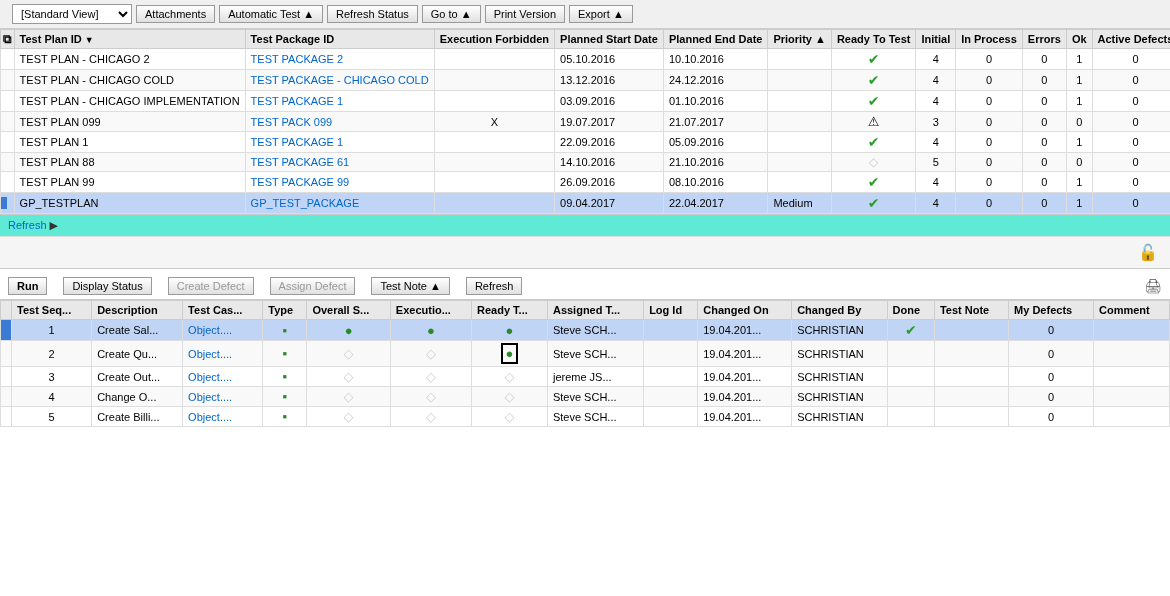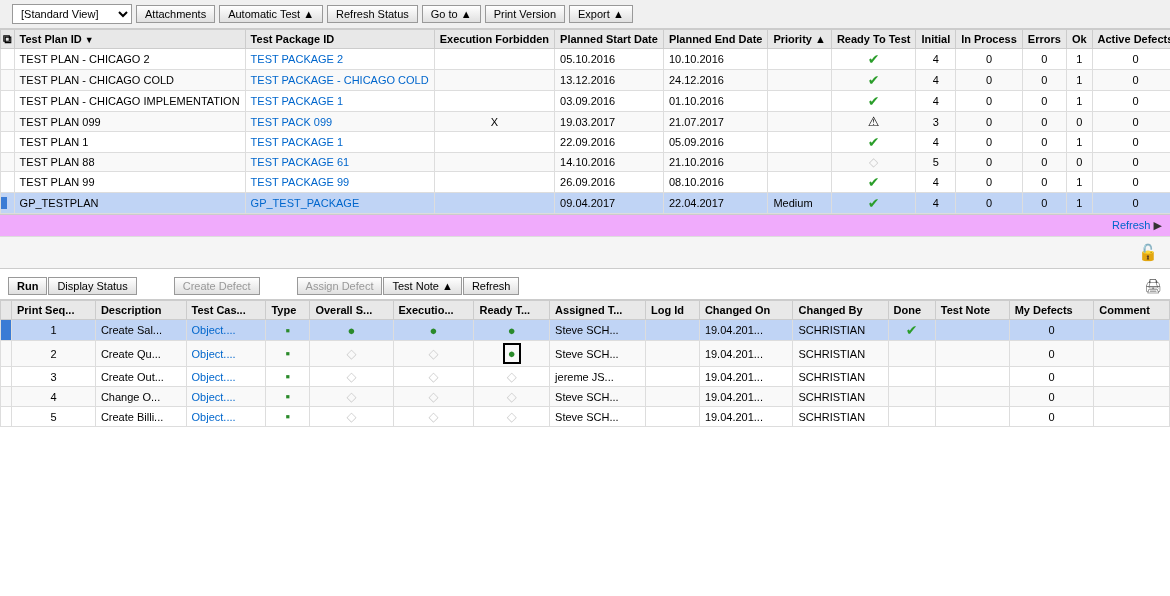--- a/index.html
+++ b/index.html
@@ -40,22 +40,22 @@
     .link { color: #0066cc; cursor: pointer; text-decoration: none; }
     .center { text-align: center; }
 
     
     .green-check { color: #2a9d2a; font-size: 14px; }
     .diamond { color: #ccc; font-size: 12px; }
     .warn-icon { font-size: 13px; }
 
     
     .refresh-bar {
-      text-align: right; padding: 4px 8px; font-size: 11px;
-      background: #f0abfc; border-bottom: 1px solid #ddd;
+      text-align: left; padding: 4px 8px; font-size: 11px;
+      background: #5eead4; border-bottom: 1px solid #ddd;
       color: #333;
     }
     .refresh-bar .refresh-link { color: #0066cc; cursor: pointer; }
 
     
     .details-section {
       padding: 6px 12px; background: #f5f5f5; border-bottom: 1px solid #ccc;
       display: flex; align-items: flex-start; gap: 40px;
     }
     .details-left { display: flex; flex-direction: column; gap: 4px; }
@@ -66,29 +66,29 @@
     .attach-count { color: #0066cc; cursor: pointer; }
     .lock-icon { font-size: 16px; color: #888; }
 
     
     .test-cases-header {
       padding: 4px 8px 0 8px; font-weight: bold; font-size: 12px;
     }
 
     
     .action-bar {
-      display: flex; align-items: center; gap: 1px;
+      display: flex; align-items: center; gap: 16px;
       padding: 4px 8px; border-bottom: 1px solid #ccc;
     }
     .action-btn {
       font-size: 11px; padding: 2px 8px; border: 1px solid #999;
       background: linear-gradient(to bottom, #fff, #e0e0e0);
       cursor: pointer; white-space: nowrap;
     }
-    .action-btn.disabled { color: #999; cursor: default; margin-left: 36px; }
+    .action-btn.disabled { color: #999; cursor: default; }
     .action-btn.primary { font-weight: bold; }
     .print-icon { margin-left: auto; cursor: pointer; font-size: 14px; color: #555; }
 
     
     .sub-table-container { overflow-x: auto; max-height: 150px; overflow-y: auto; }
     .sub-table {
       width: 100%; border-collapse: collapse; font-size: 11px;
     }
     .sub-table th {
       background: #e8e8e8; border: 1px solid #ccc; padding: 3px 5px;
@@ -179,21 +179,21 @@
     <td class="center">0</td>
     <td class="center">0</td>
     <td class="center">1</td>
     <td class="center">0</td>
   </tr>
         <tr>
     <td style="width:6px; padding:0;"></td>
     <td>TEST PLAN 099</td>
     <td><a class="link">TEST PACK 099</a></td>
     <td class="center">X</td>
-    <td>19.03.2017</td>
+    <td>19.07.2017</td>
     <td>21.07.2017</td>
     <td></td>
     <td class="center"><span class="warn-icon">⚠</span></td>
     <td class="center">3</td>
     <td class="center">0</td>
     <td class="center">0</td>
     <td class="center">0</td>
     <td class="center">0</td>
   </tr>
         <tr>
@@ -304,21 +304,21 @@
   <button class="action-btn">Test Note ▲</button>
   <button class="action-btn">Refresh</button>
   <span class="print-icon">🖨</span>
 </div>
 
 <div class="sub-table-container">
   <table class="sub-table">
     <thead>
       <tr>
         <th style="width:6px;"></th>
-        <th>Print Seq...</th>
+        <th>Test Seq...</th>
         <th>Description</th>
         <th>Test Cas...</th>
         <th>Type</th>
         <th>Overall S...</th>
         <th>Executio...</th>
         <th>Ready T...</th>
         <th>Assigned T...</th>
         <th>Log Id</th>
         <th>Changed On</th>
         <th>Changed By</th>

